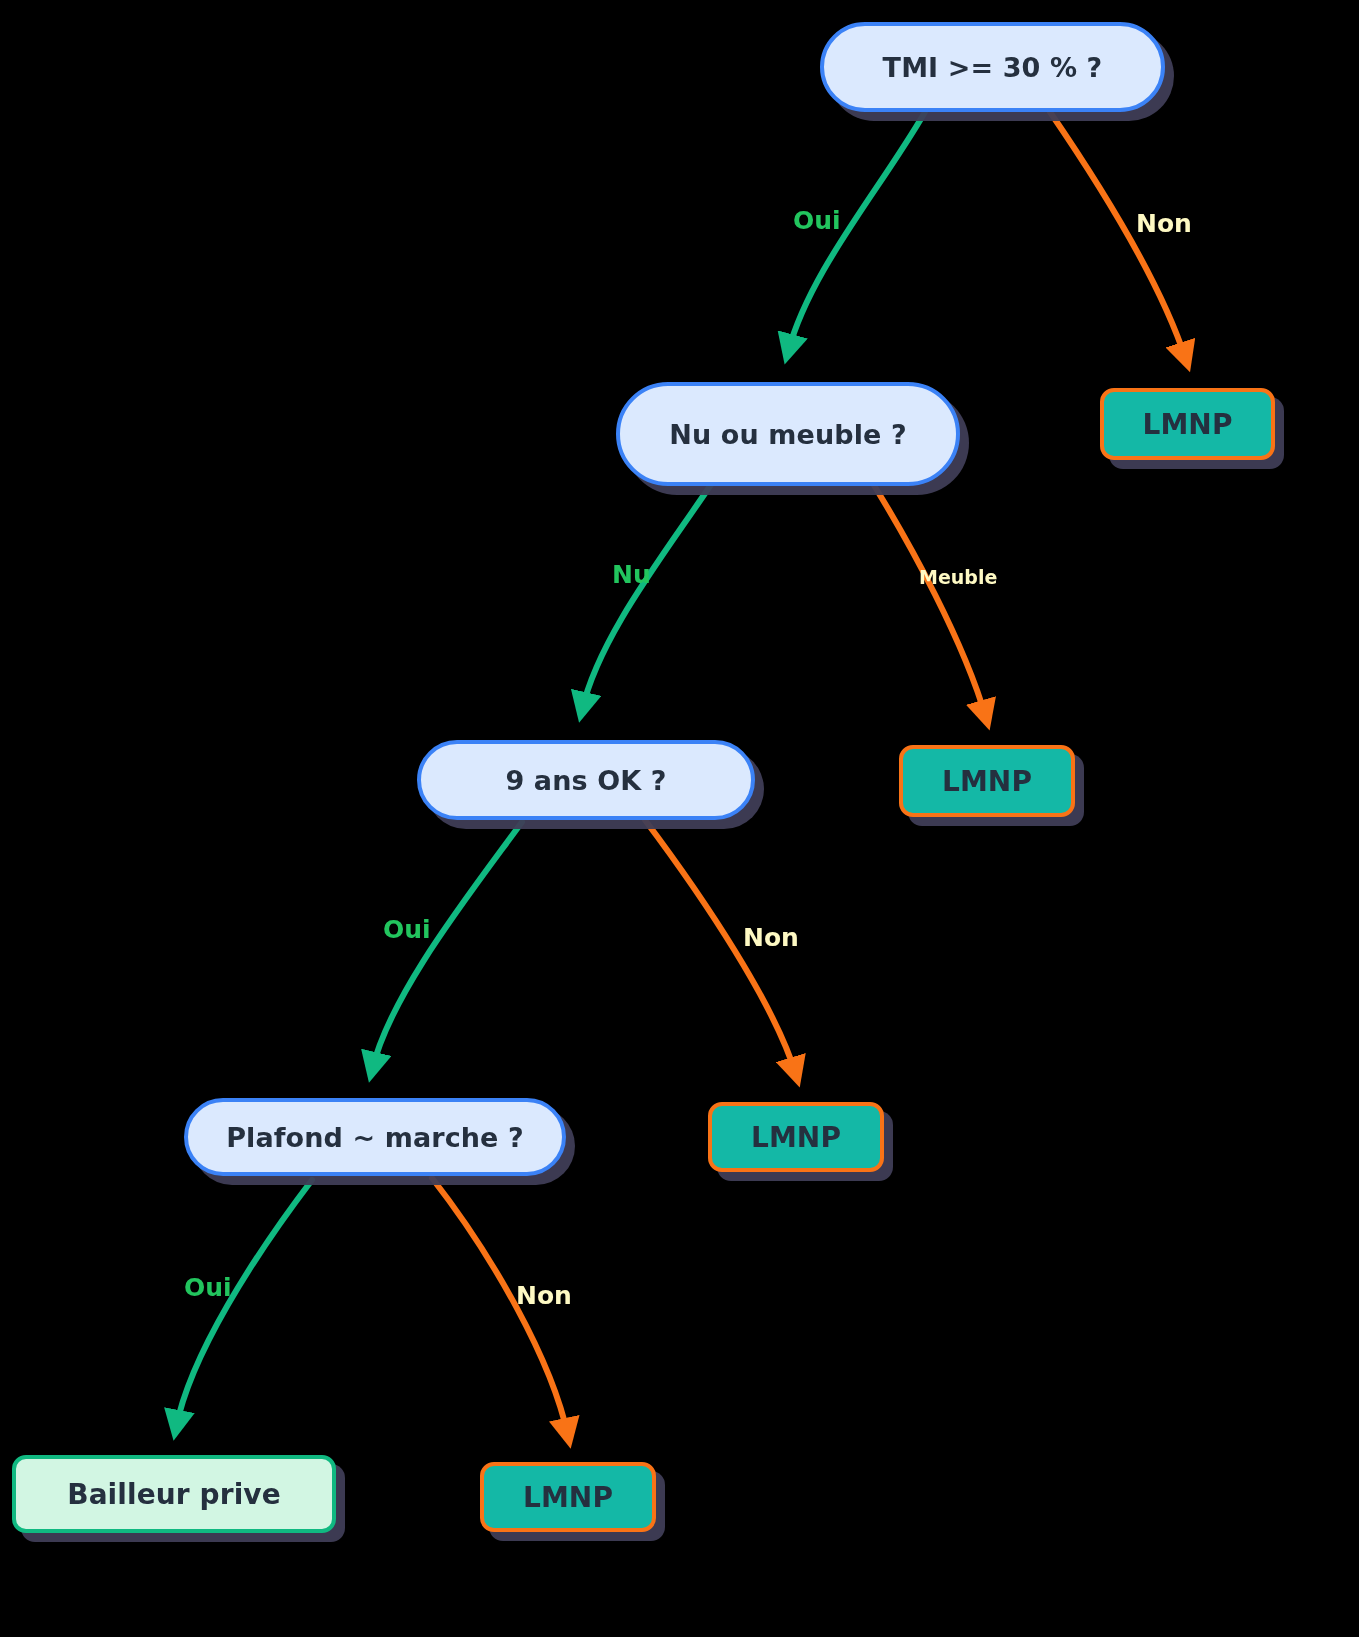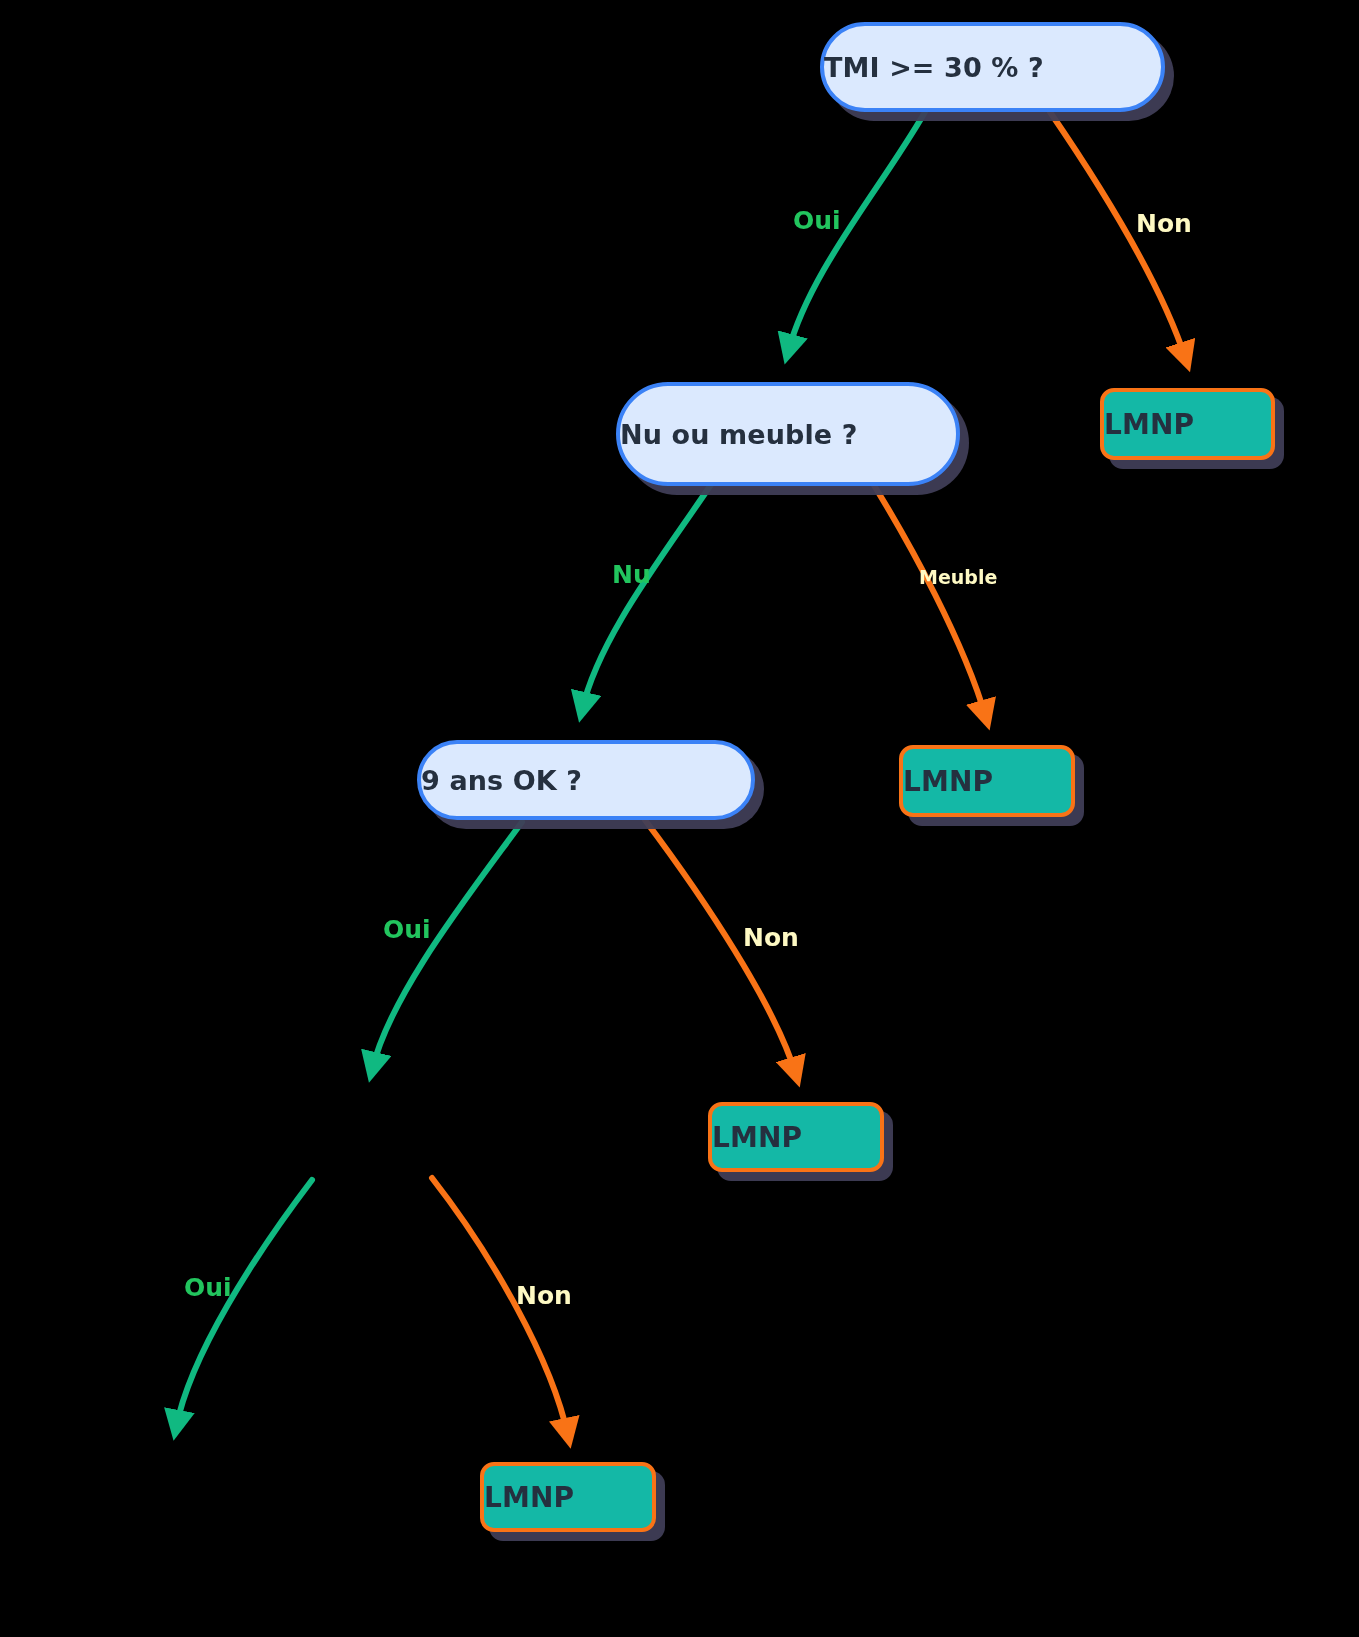--- a/index.html
+++ b/index.html
@@ -24,21 +24,21 @@
     left: 0;
     top: 0;
     width: 1359px;
     height: 1637px;
   }
   .node {
     position: absolute;
     box-sizing: border-box;
     display: flex;
     align-items: center;
-    justify-content: flex-start;
+    justify-content: center;
     font-weight: 700;
     letter-spacing: 0.1px;
     text-align: center;
     white-space: nowrap;
   }
   .node-decision {
     background: #dbe9fe;
     border: 4px solid #3b82f6;
     border-radius: 999px;
     color: #25303f;
@@ -116,25 +116,31 @@
   </div>
 
   <div class="node node-decision" style="left:417px; top:740px; width:338px; height:80px; font-size:27px;">
     <span>9 ans OK ?</span>
   </div>
 
   <div class="node node-lmnp" style="left:708px; top:1102px; width:176px; height:70px; font-size:28px;">
     <span>LMNP</span>
   </div>
 
+  <div class="node node-decision" style="left:184px; top:1098px; width:382px; height:78px; font-size:27px;">
+    <span>Plafond ~ marche ?</span>
+  </div>
 
   <div class="node node-lmnp" style="left:480px; top:1462px; width:176px; height:70px; font-size:28px;">
     <span>LMNP</span>
   </div>
 
+  <div class="node node-final" style="left:12px; top:1455px; width:324px; height:78px; font-size:28px;">
+    <span>Bailleur prive</span>
+  </div>
 
   <div class="edge-label label-yes" style="left:793px; top:208px; font-size:25px;">Oui</div>
 
   <div class="edge-label label-no" style="left:1136px; top:211px; font-size:25px;">Non</div>
 
   <div class="edge-label label-yes" style="left:612px; top:562px; font-size:25px;">Nu</div>
 
   <div class="edge-label label-no" style="left:919px; top:568px; font-size:19px;">Meuble</div>
 
   <div class="edge-label label-yes" style="left:383px; top:917px; font-size:25px;">Oui</div>

